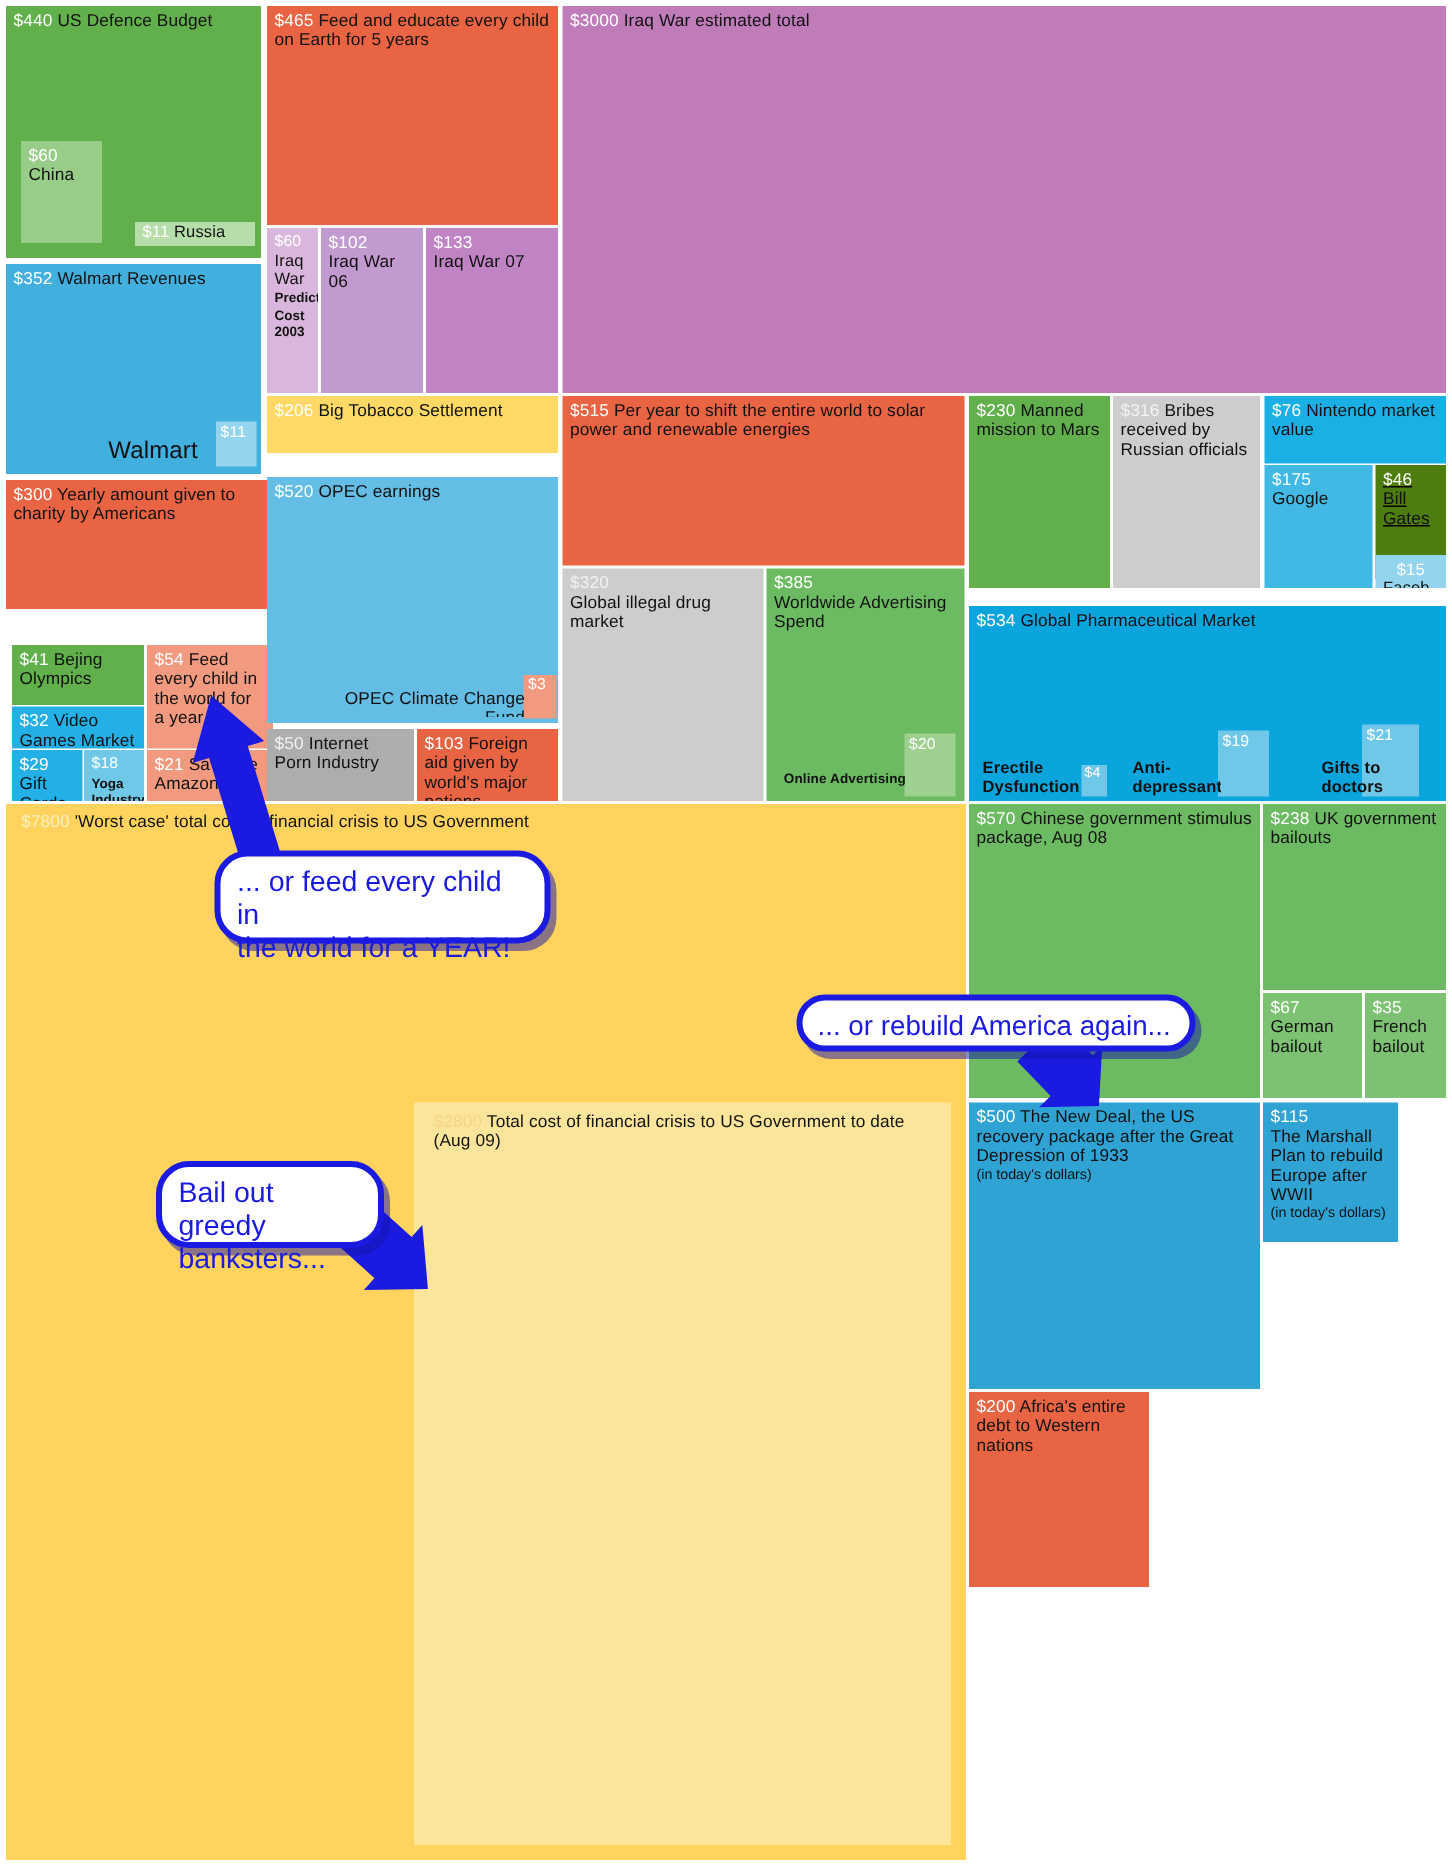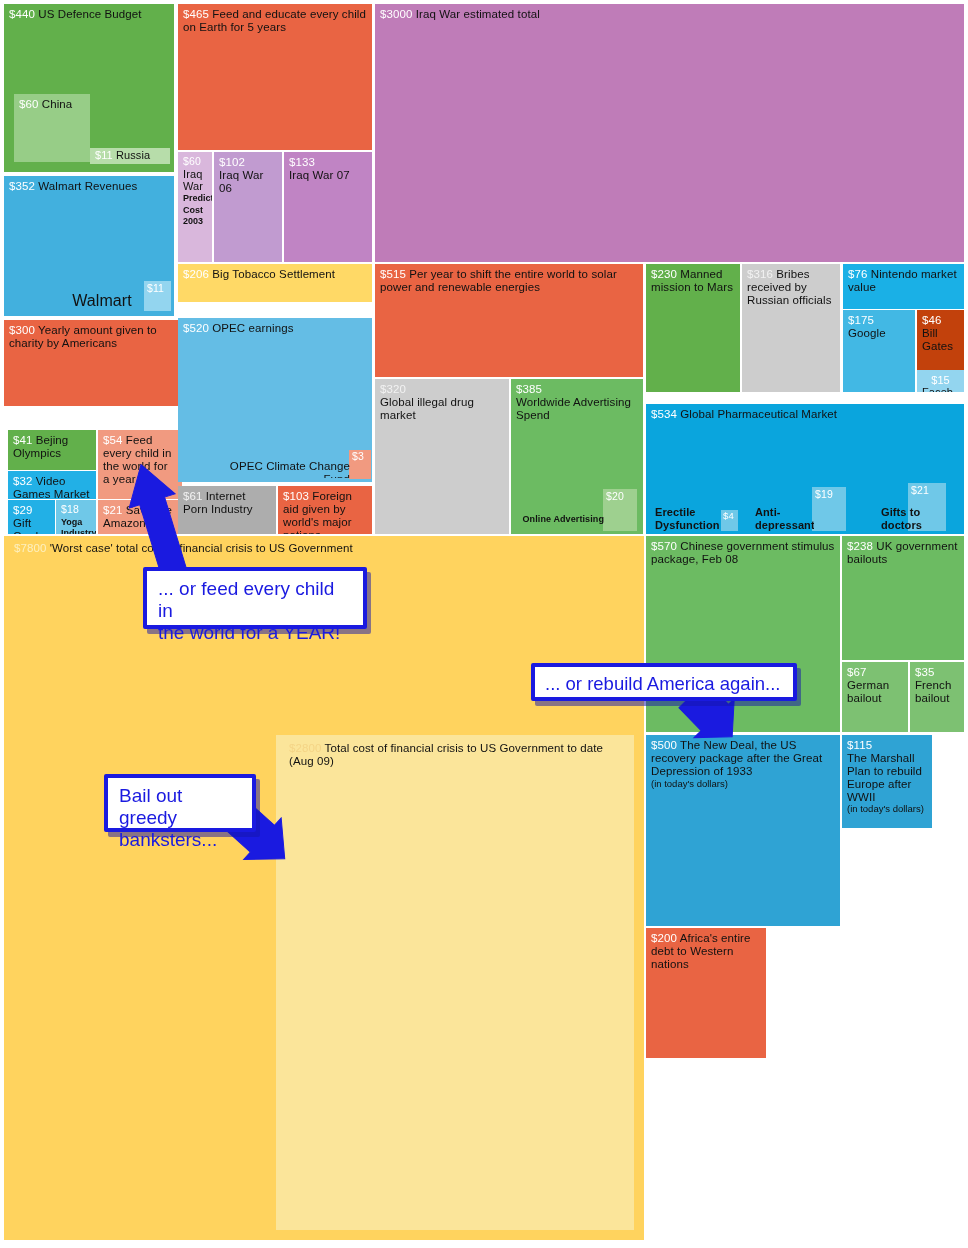--- a/index.html
+++ b/index.html
@@ -53,41 +53,41 @@
     align-items:flex-end;
     justify-content:flex-start;
   }
   .box.botleft .lbl{padding:0 4px 3px 5px;font-size:11px;font-weight:bold;}
 
   
   .callout{
     position:absolute;
     background:#ffffff;
     border:4px solid #1a1ae0;
-    border-radius:2px;
+    border-radius:22px;
     box-shadow:4px 5px 0 rgba(20,20,170,0.50);
     color:#1a1ae0;
     font-size:19px;
     line-height:1.16;
     padding:7px 11px 8px 11px;
     box-sizing:border-box;
     white-space:pre-line;
     z-index:40;
   }
   .arrowsvg{position:absolute;z-index:35;overflow:visible;}
 </style>
 </head>
 <body>
 
 <div id="stage">
 
   <div class="box" style="left:4px;top:4px;width:170px;height:168px;background:#62b04b;">
     <span class="lbl"><span class="amt">$440</span> <span>US Defence Budget</span></span>
   </div>
-  <div class="box" style="left:14px;top:94px;width:76px;height:68px;background:#97cd87;">
+  <div class="box" style="left:14px;top:94px;width:54px;height:68px;background:#97cd87;">
     <span class="lbl"><span class="amt">$60</span> <span>China</span></span>
   </div>
   <div class="box" style="left:90px;top:148px;width:80px;height:16px;background:#b7ddaa;padding-top:1px;">
     <span class="lbl" style="font-size:11px;"><span class="amt">$11</span> <span>Russia</span></span>
   </div>
 
   <div class="box" style="left:4px;top:176px;width:170px;height:140px;background:#42b0de;">
     <span class="lbl"><span class="amt">$352</span> <span>Walmart Revenues</span></span>
   </div>
   <div class="box" style="left:144px;top:281px;width:27px;height:30px;background:#93d5ef;padding:2px 3px 0 3px;">
@@ -148,21 +148,21 @@
     <span class="lbl"><span class="amt">$520</span> <span>OPEC earnings</span></span>
   </div>
   <div class="box" style="left:349px;top:450px;width:22px;height:29px;background:#f19a80;padding:1px 3px 0 3px;">
     <span class="lbl" style="font-size:10.5px;color:#fff;">$3</span>
   </div>
   <div class="box" style="left:210px;top:460px;width:140px;height:18px;background:transparent;padding:0;">
     <span class="lbl" style="text-align:right;">OPEC Climate Change Fund</span>
   </div>
 
   <div class="box" style="left:178px;top:486px;width:98px;height:48px;background:#adadad;">
-    <span class="lbl"><span class="amt dim">$61</span> <span>Internet Porn Industry</span></span>
+    <span class="lbl"><span class="amt dim">$50</span> <span>Internet Porn Industry</span></span>
   </div>
   <div class="box" style="left:278px;top:486px;width:94px;height:48px;background:#e96443;">
     <span class="lbl"><span class="amt">$103</span> <span>Foreign aid given by world's major nations</span></span>
   </div>
 
   <div class="box" style="left:375px;top:4px;width:589px;height:258px;background:#bf7cb8;">
     <span class="lbl"><span class="amt">$3000</span> <span>Iraq War estimated total</span></span>
   </div>
 
   <div class="box" style="left:375px;top:264px;width:268px;height:113px;background:#e96443;">
@@ -190,21 +190,21 @@
   <div class="box" style="left:742px;top:264px;width:98px;height:128px;background:#cdcdcd;">
     <span class="lbl"><span class="amt dim">$316</span> <span>Bribes received by Russian officials</span></span>
   </div>
   <div class="box" style="left:843px;top:264px;width:121px;height:45px;background:#1ab0e6;">
     <span class="lbl"><span class="amt">$76</span> <span>Nintendo market value</span></span>
   </div>
   <div class="box" style="left:843px;top:310px;width:72px;height:82px;background:#42b8e4;">
     <span class="lbl"><span class="amt">$175</span></span>
     <span class="lbl">Google</span>
   </div>
-  <div class="box" style="left:917px;top:310px;width:47px;height:76px;background:#c2410c;">
+  <div class="box" style="left:917px;top:310px;width:47px;height:76px;background:#4d7c0f;text-decoration:underline;">
     <span class="lbl"><span class="amt">$46</span></span>
     <span class="lbl">Bill Gates</span>
   </div>
   <div class="box" style="left:917px;top:370px;width:47px;height:22px;background:#93d5ef;">
     <span class="lbl" style="font-size:11px;text-align:center;"><span class="amt">$15</span></span>
     <span class="lbl" style="font-size:11px;">Facebook</span>
   </div>
 
   <div class="box" style="left:646px;top:404px;width:318px;height:130px;background:#0aa5dd;">
     <span class="lbl"><span class="amt">$534</span> <span>Global Pharmaceutical Market</span></span>
@@ -230,21 +230,21 @@
 
   <div class="box" style="left:4px;top:536px;width:640px;height:704px;background:#ffd35e;padding:6px 8px 0 10px;">
     <span class="lbl"><span class="amt" style="color:#fdf0c0;">$7800</span> <span>'Worst case' total cost of financial crisis to US Government</span></span>
   </div>
 
   <div class="box" style="left:276px;top:735px;width:358px;height:495px;background:#fbe59a;padding:7px 8px 0 13px;">
     <span class="lbl"><span class="amt" style="color:#f4d486;">$2800</span> <span>Total cost of financial crisis to US Government to date (Aug 09)</span></span>
   </div>
 
   <div class="box" style="left:646px;top:536px;width:194px;height:196px;background:#6cbb62;">
-    <span class="lbl"><span class="amt">$570</span> <span>Chinese government stimulus package, Feb 08</span></span>
+    <span class="lbl"><span class="amt">$570</span> <span>Chinese government stimulus package, Aug 08</span></span>
   </div>
   <div class="box" style="left:842px;top:536px;width:122px;height:124px;background:#6cbb62;">
     <span class="lbl"><span class="amt">$238</span> <span>UK government bailouts</span></span>
   </div>
   <div class="box" style="left:842px;top:662px;width:66px;height:70px;background:#7dc172;">
     <span class="lbl"><span class="amt">$67</span></span>
     <span class="lbl">German bailout</span>
   </div>
   <div class="box" style="left:910px;top:662px;width:54px;height:70px;background:#7dc172;">
     <span class="lbl"><span class="amt">$35</span></span>

